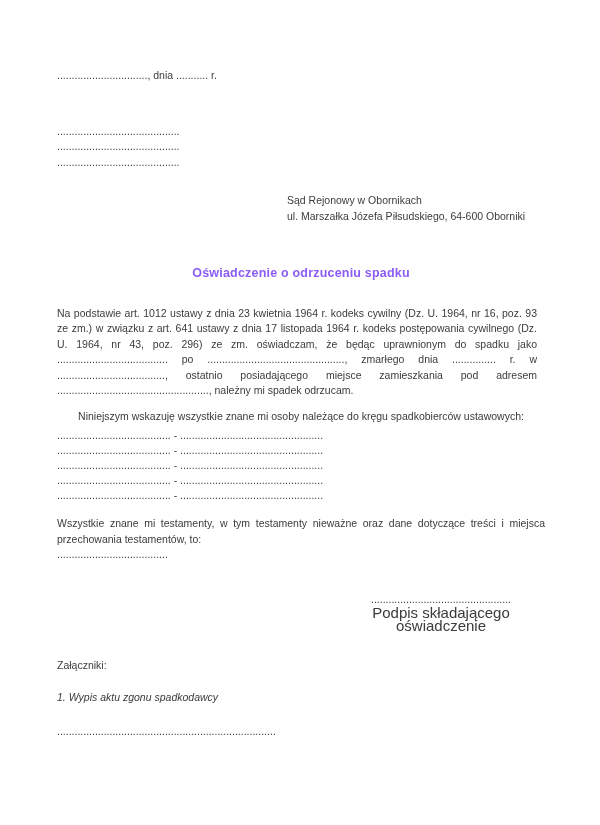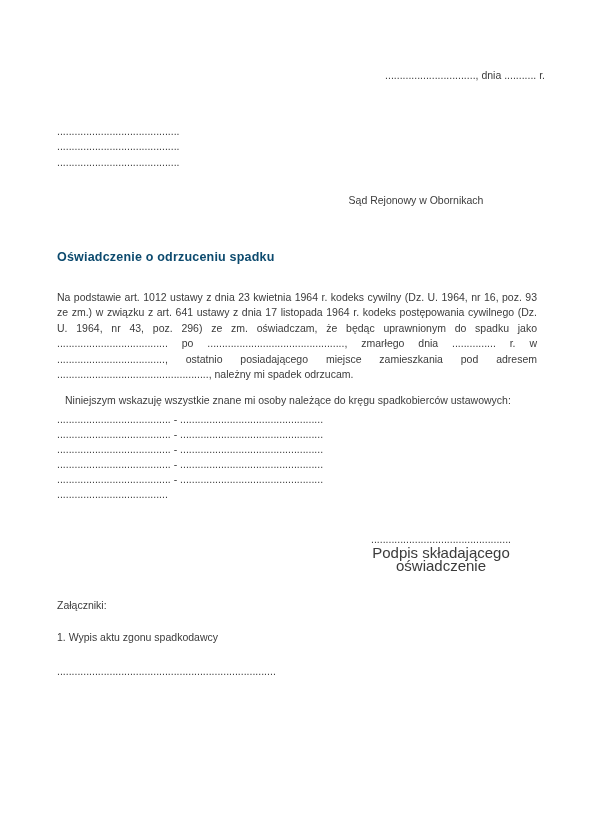--- a/index.html
+++ b/index.html
@@ -14,51 +14,50 @@
     background: #ffffff;
     box-sizing: border-box;
     padding: 68px 55px 0 57px;
     font-family: "Liberation Sans", sans-serif;
     font-size: 10.5px;
     line-height: 15.5px;
     color: #3b3b3b;
     overflow: hidden;
   }
   .date-line {
-    text-align: right;
     white-space: nowrap;
   }
   .sender-block {
     margin-top: 40px;
   }
   .sender-line {
     height: 15.5px;
     white-space: nowrap;
     overflow: hidden;
   }
   .court-block {
     margin-top: 22px;
     margin-left: 230px;
     line-height: 16px;
-    text-align: center;
   }
   .doc-title {
     margin: 42px 0 0 0;
-    text-align: left;
+    text-align: center;
     font-size: 12.5px;
     font-weight: bold;
-    color: #0c4a6e;
+    color: #8b5cf6;
     letter-spacing: 0.2px;
   }
   .main-paragraph {
     margin: 24px 8px 0 0;
     text-align: justify;
   }
   .heirs-intro {
-    margin: 10px 0 0 8px;
+    margin: 10px 0 0 0;
+    text-align: center;
   }
   .heirs-list {
     margin-top: 4px;
   }
   .heir-line {
     height: 15px;
     white-space: nowrap;
     overflow: hidden;
   }
   .testaments-paragraph {
@@ -84,56 +83,59 @@
   .signature-caption {
     font-size: 15px;
     line-height: 13px;
     color: #3b3b3b;
   }
   .attachments-title {
     margin: 26px 0 16px 0;
   }
   .attachment-item {
     margin: 17px 0 0 0;
+    font-style: italic;
   }
   .attachment-blank {
     margin-top: 18px;
   }
 </style>
 </head>
 <body>
 
 <div class="page">
 
   <div class="date-line">..............................., dnia ........... r.</div>
 
   <div class="sender-block">
     <div class="sender-line">..........................................</div>
     <div class="sender-line">..........................................</div>
     <div class="sender-line">..........................................</div>
   </div>
 
   <div class="court-block">
     <div>Sąd Rejonowy w Obornikach</div>
+    <div>ul. Marszałka Józefa Piłsudskiego, 64-600 Oborniki</div>
   </div>
 
   <h1 class="doc-title">Oświadczenie o odrzuceniu spadku</h1>
 
   <p class="main-paragraph">Na podstawie art. 1012 ustawy z dnia 23 kwietnia 1964 r. kodeks cywilny (Dz. U. 1964, nr 16, poz. 93 ze zm.) w związku z art. 641 ustawy z dnia 17 listopada 1964 r. kodeks postępowania cywilnego (Dz. U. 1964, nr 43, poz. 296) ze zm. oświadczam, że będąc uprawnionym do spadku jako ...................................... po ..............................................., zmarłego dnia ............... r. w ....................................., ostatnio posiadającego miejsce zamieszkania pod adresem ...................................................., należny mi spadek odrzucam.</p>
 
   <p class="heirs-intro">Niniejszym wskazuję wszystkie znane mi osoby należące do kręgu spadkobierców ustawowych:</p>
 
   <div class="heirs-list">
     <div class="heir-line">....................................... - .................................................</div>
     <div class="heir-line">....................................... - .................................................</div>
     <div class="heir-line">....................................... - .................................................</div>
     <div class="heir-line">....................................... - .................................................</div>
     <div class="heir-line">....................................... - .................................................</div>
   </div>
 
+  <p class="testaments-paragraph">Wszystkie znane mi testamenty, w tym testamenty nieważne oraz dane dotyczące treści i miejsca przechowania testamentów, to:</p>
 
   <div class="blank-line">......................................</div>
 
   <div class="signature-block">
     <div class="signature-line">................................................</div>
     <div class="signature-caption">Podpis składającego oświadczenie</div>
   </div>
 
   <p class="attachments-title">Załączniki:</p>
 

